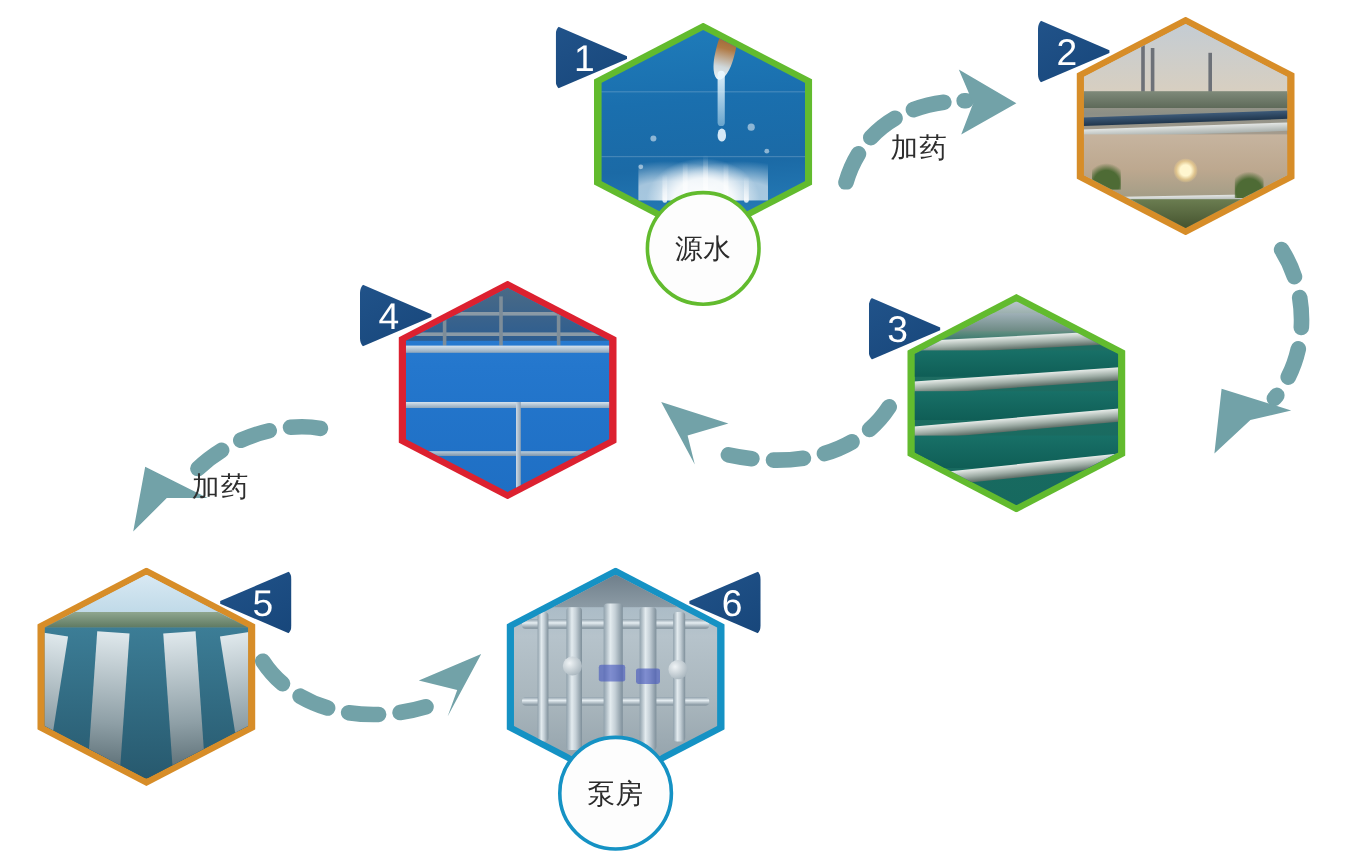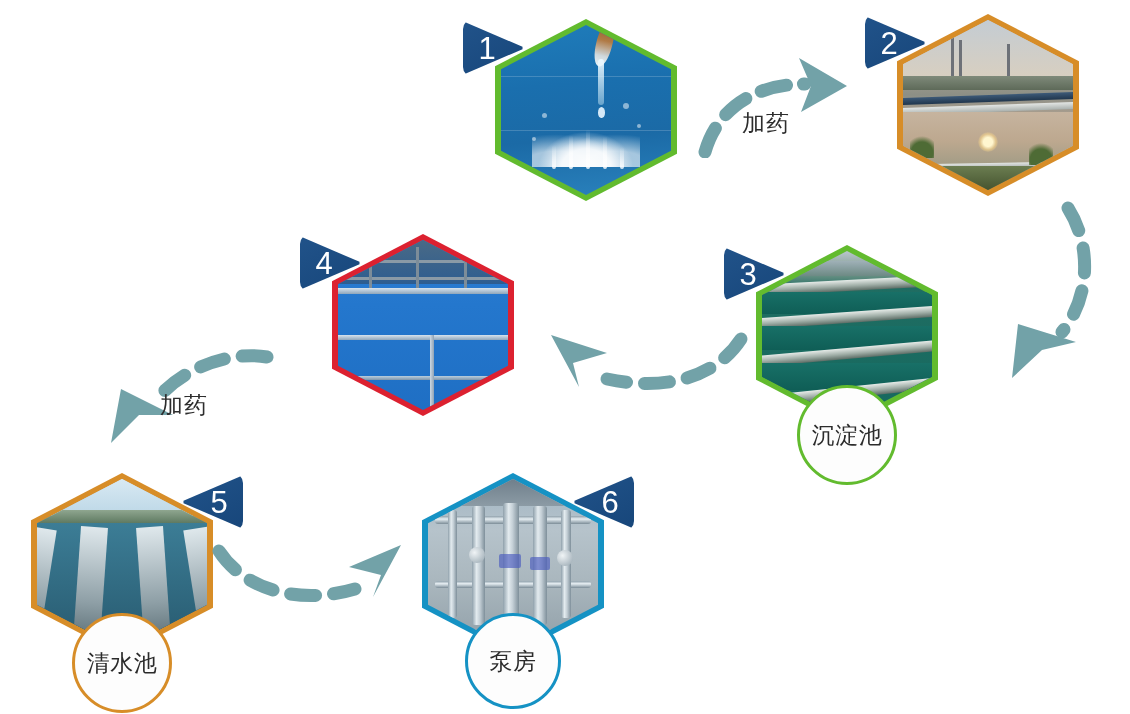--- a/index.html
+++ b/index.html
@@ -371,20 +371,23 @@
           <div class="bub" style="left:72%; top:46%; width:6px; height:6px;"></div>
           <div class="bub" style="left:80%; top:58%; width:4px; height:4px;"></div>
           <div class="bub" style="left:18%; top:66%; width:4px; height:4px;"></div>
         </div>
       </div>
     </div>
     <div class="badge" style="left:-32px; top:0px;">
       <div class="pennant"></div>
       <div class="num">1</div>
     </div>
+    <div class="label-bubble" style="border-color:#62bb2e;">
+      <span class="txt">源水</span>
+    </div>
   </div>
 
   <div class="node" style="left:897px; top:14px;">
     <div class="hex-wrap">
       <div class="hex-outer" style="background:#d78d28;"></div>
       <div class="hex-inner">
         <div class="photo art-reaction">
           <div class="sky-h"></div>
           <div class="stack" style="left:28%; top:6%; height:28%;"></div>
           <div class="stack" style="left:33%; top:12%; height:22%;"></div>
@@ -420,23 +423,20 @@
           <div class="band" style="top:57%; transform:rotate(-5deg);"></div>
           <div class="pool" style="top:66%; height:16%;"></div>
           <div class="band" style="top:80%; transform:rotate(-6deg);"></div>
         </div>
       </div>
     </div>
     <div class="badge" style="left:-32px; top:0px;">
       <div class="pennant"></div>
       <div class="num">3</div>
     </div>
-    <div class="label-bubble" style="border-color:#62bb2e; width:100px; height:100px;">
-      <span class="txt">沉淀池</span>
-    </div>
   </div>
 
   <div class="node" style="left:332px; top:234px;">
     <div class="hex-wrap">
       <div class="hex-outer" style="background:#dc2130;"></div>
       <div class="hex-inner">
         <div class="photo art-filter">
           <div class="ceil"></div>
           <div class="truss" style="left:0; right:0; top:12%;"></div>
           <div class="truss" style="left:0; right:0; top:22%;"></div>
@@ -467,23 +467,20 @@
           <div class="lane" style="left:-14%; width:26%; top:28%; height:74%; transform:rotate(9deg);"></div>
           <div class="lane" style="left:26%; width:16%; top:28%; height:74%; transform:rotate(4deg);"></div>
           <div class="lane" style="left:58%; width:16%; top:28%; height:74%; transform:rotate(-4deg);"></div>
           <div class="lane" style="left:86%; width:26%; top:28%; height:74%; transform:rotate(-9deg);"></div>
         </div>
       </div>
     </div>
     <div class="badge flip" style="left:150px; top:0px;">
       <div class="pennant"></div>
       <div class="num">5</div>
-    </div>
-    <div class="label-bubble" style="border-color:#d78d28; width:100px; height:100px;">
-      <span class="txt">清水池</span>
     </div>
   </div>
 
   <div class="node" style="left:422px; top:473px;">
     <div class="hex-wrap">
       <div class="hex-outer" style="background:#1592c4;"></div>
       <div class="hex-inner">
         <div class="photo art-pump">
           <div class="roof"></div>
           <div class="pipeH" style="left:4%; right:4%; top:22%; height:8px;"></div>

